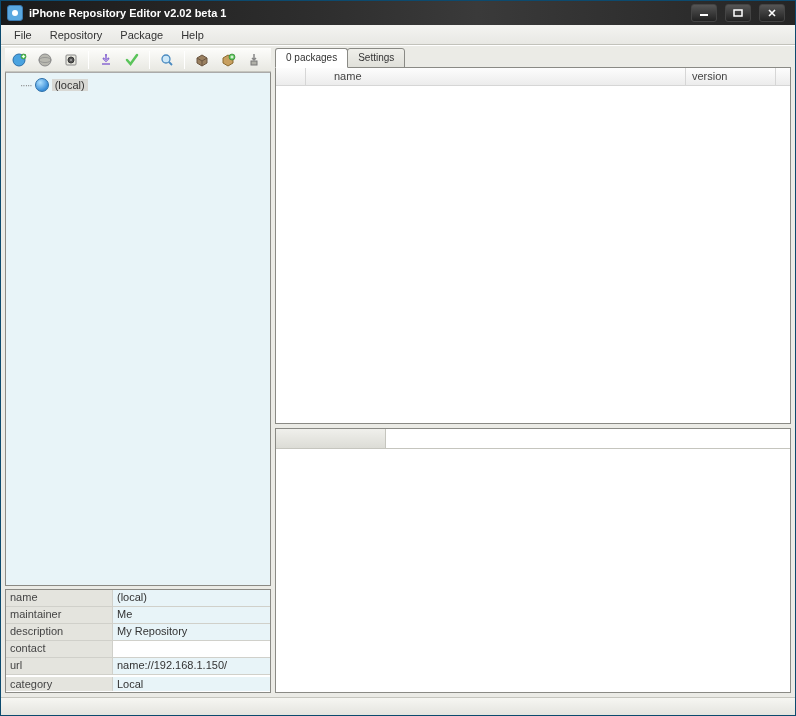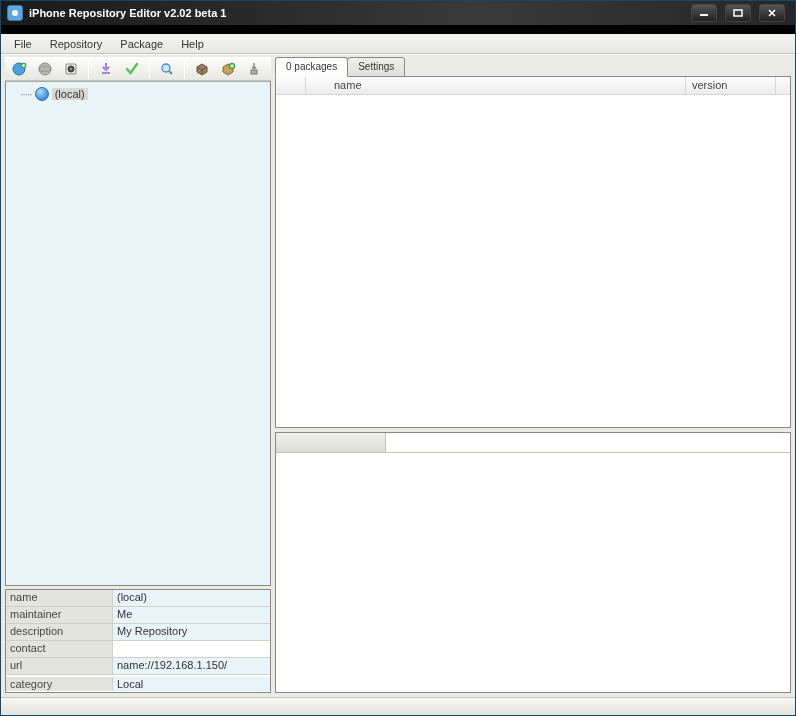--- a/index.html
+++ b/index.html
@@ -58,21 +58,20 @@
   cursor: pointer;
 }
 .menubar {
   height: 20px;
   background: linear-gradient(to bottom, #f4f4f1 0%, #e8e8e4 100%);
   border-bottom: 1px solid #c2c2bb;
   display: flex;
   align-items: center;
   padding-left: 4px;
   color: #333;
-  margin-top: 9px;
 }
 .menu-item {
   padding: 2px 9px;
   cursor: pointer;
 }
 .chrome-body {
   flex: 1;
   background: #ebebe6;
   display: flex;
   flex-direction: column;

